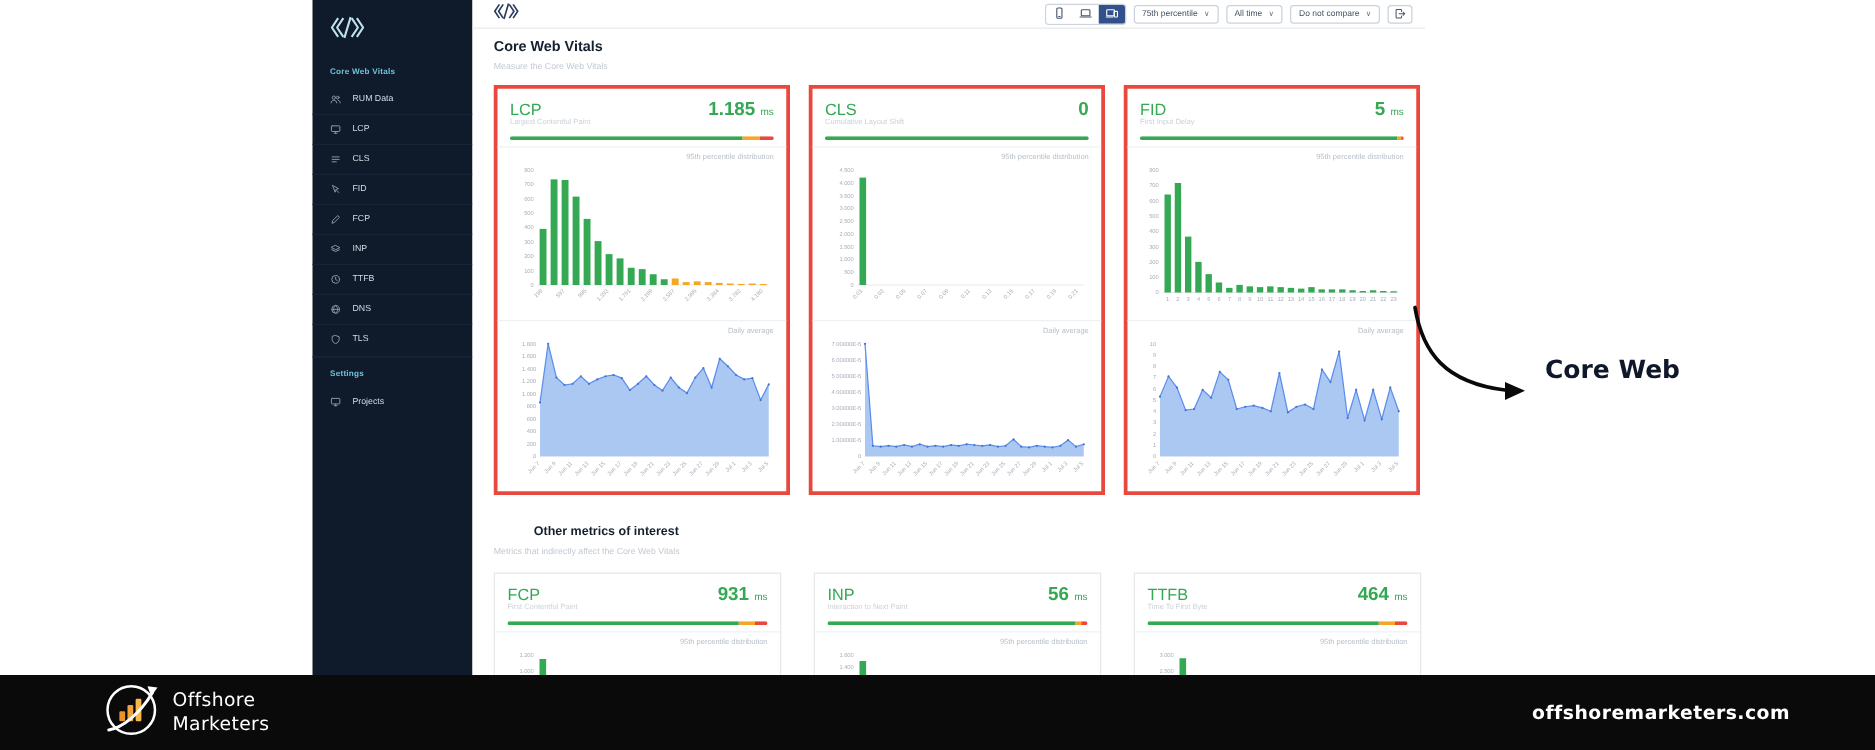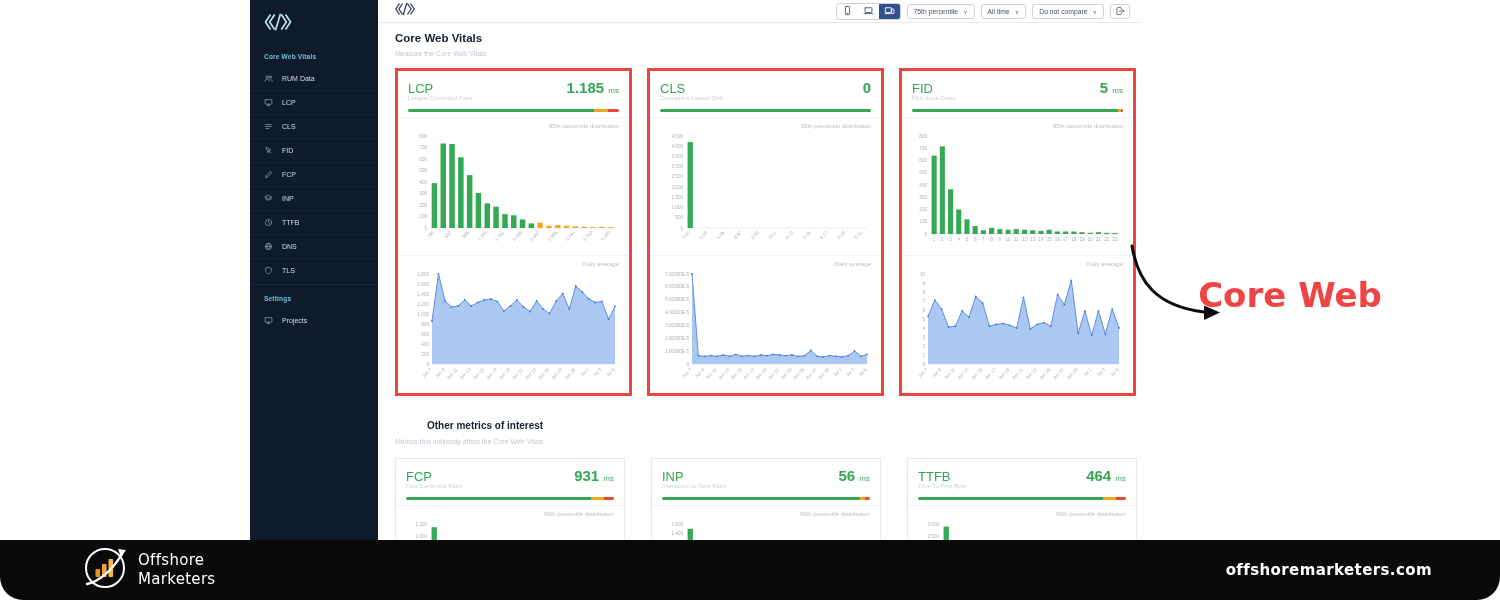--- a/index.html
+++ b/index.html
@@ -1,17 +1,17 @@
 <!DOCTYPE html>
 <html><head>
 <meta charset="utf-8">
 <style>
   * { margin:0; padding:0; box-sizing:border-box; }
   body { background:#ffffff; font-family:"Liberation Sans", sans-serif; }
-  .page { position:relative; width:1500px; height:600px; background:#fff; overflow:hidden;border-radius:23px; }
+  .page { position:relative; width:1500px; height:600px; background:#fff; overflow:hidden; }
 
   
   .sidebar { position:absolute; left:250px; top:0; width:128px; height:540px; background:#0f1a2b; }
   .side-logo { padding:11px 0 0 13px; }
   .side-logo svg { width:30px; height:22px; stroke:#bfe3ef; fill:none; stroke-width:2; stroke-linejoin:round; }
   .side-section { color:#6fc3d8; font-size:6.5px; font-weight:700; padding:16px 0 6px 14px; letter-spacing:.2px; }
   .side-section2 { border-top:1px solid #1b2840; margin-top:2px; padding-top:10px; }
   .nav-item { display:flex; align-items:center; gap:9px; height:24px; padding-left:14px; border-top:1px solid #17python2438; border-top:1px solid #172438; cursor:pointer; }
   .nav-item:first-child { border-top:none; }
   .nav-icon { display:flex; }
@@ -52,21 +52,21 @@
   .progress { display:flex; height:3px; margin-top:5px; border-radius:2px; overflow:hidden; }
   .progress span { height:100%; }
   .hr { border-top:1px solid #eef1f4; margin:5px -10px; height:1px; }
   .sec-label { text-align:right; color:#b9c0c8; font-size:6px; height:9px; }
   .chart { position:relative; }
   .tk { font:4.6px "Liberation Sans", sans-serif; fill:#a7aeb8; }
 
   
   .annotation-arrow { position:absolute; left:1120px; top:240px; }
   .annotation-text { position:absolute; left:1190px; top:281px; width:200px; text-align:center;
-    font-family:"DejaVu Sans", sans-serif; font-weight:800; font-size:34px; line-height:28px; color:#ef4444; }
+    font-family:"DejaVu Sans", sans-serif; font-weight:800; font-size:20px; line-height:28px; color:#0f172a; }
 
   
   .footer { position:absolute; left:0; top:540px; width:1500px; height:60px; background:#0a0a0a; z-index:10;
     display:flex; align-items:center; justify-content:space-between; padding:0 68px 0 82px;
     font-family:"DejaVu Sans", sans-serif; color:#fff; }
   .brand { display:flex; align-items:center; gap:10px; }
   .brand-text { font-size:15px; line-height:19px; font-weight:500; letter-spacing:.3px; }
   .site-url { font-size:15px; letter-spacing:.4px;font-weight:bold; }
 </style>
 </head>

